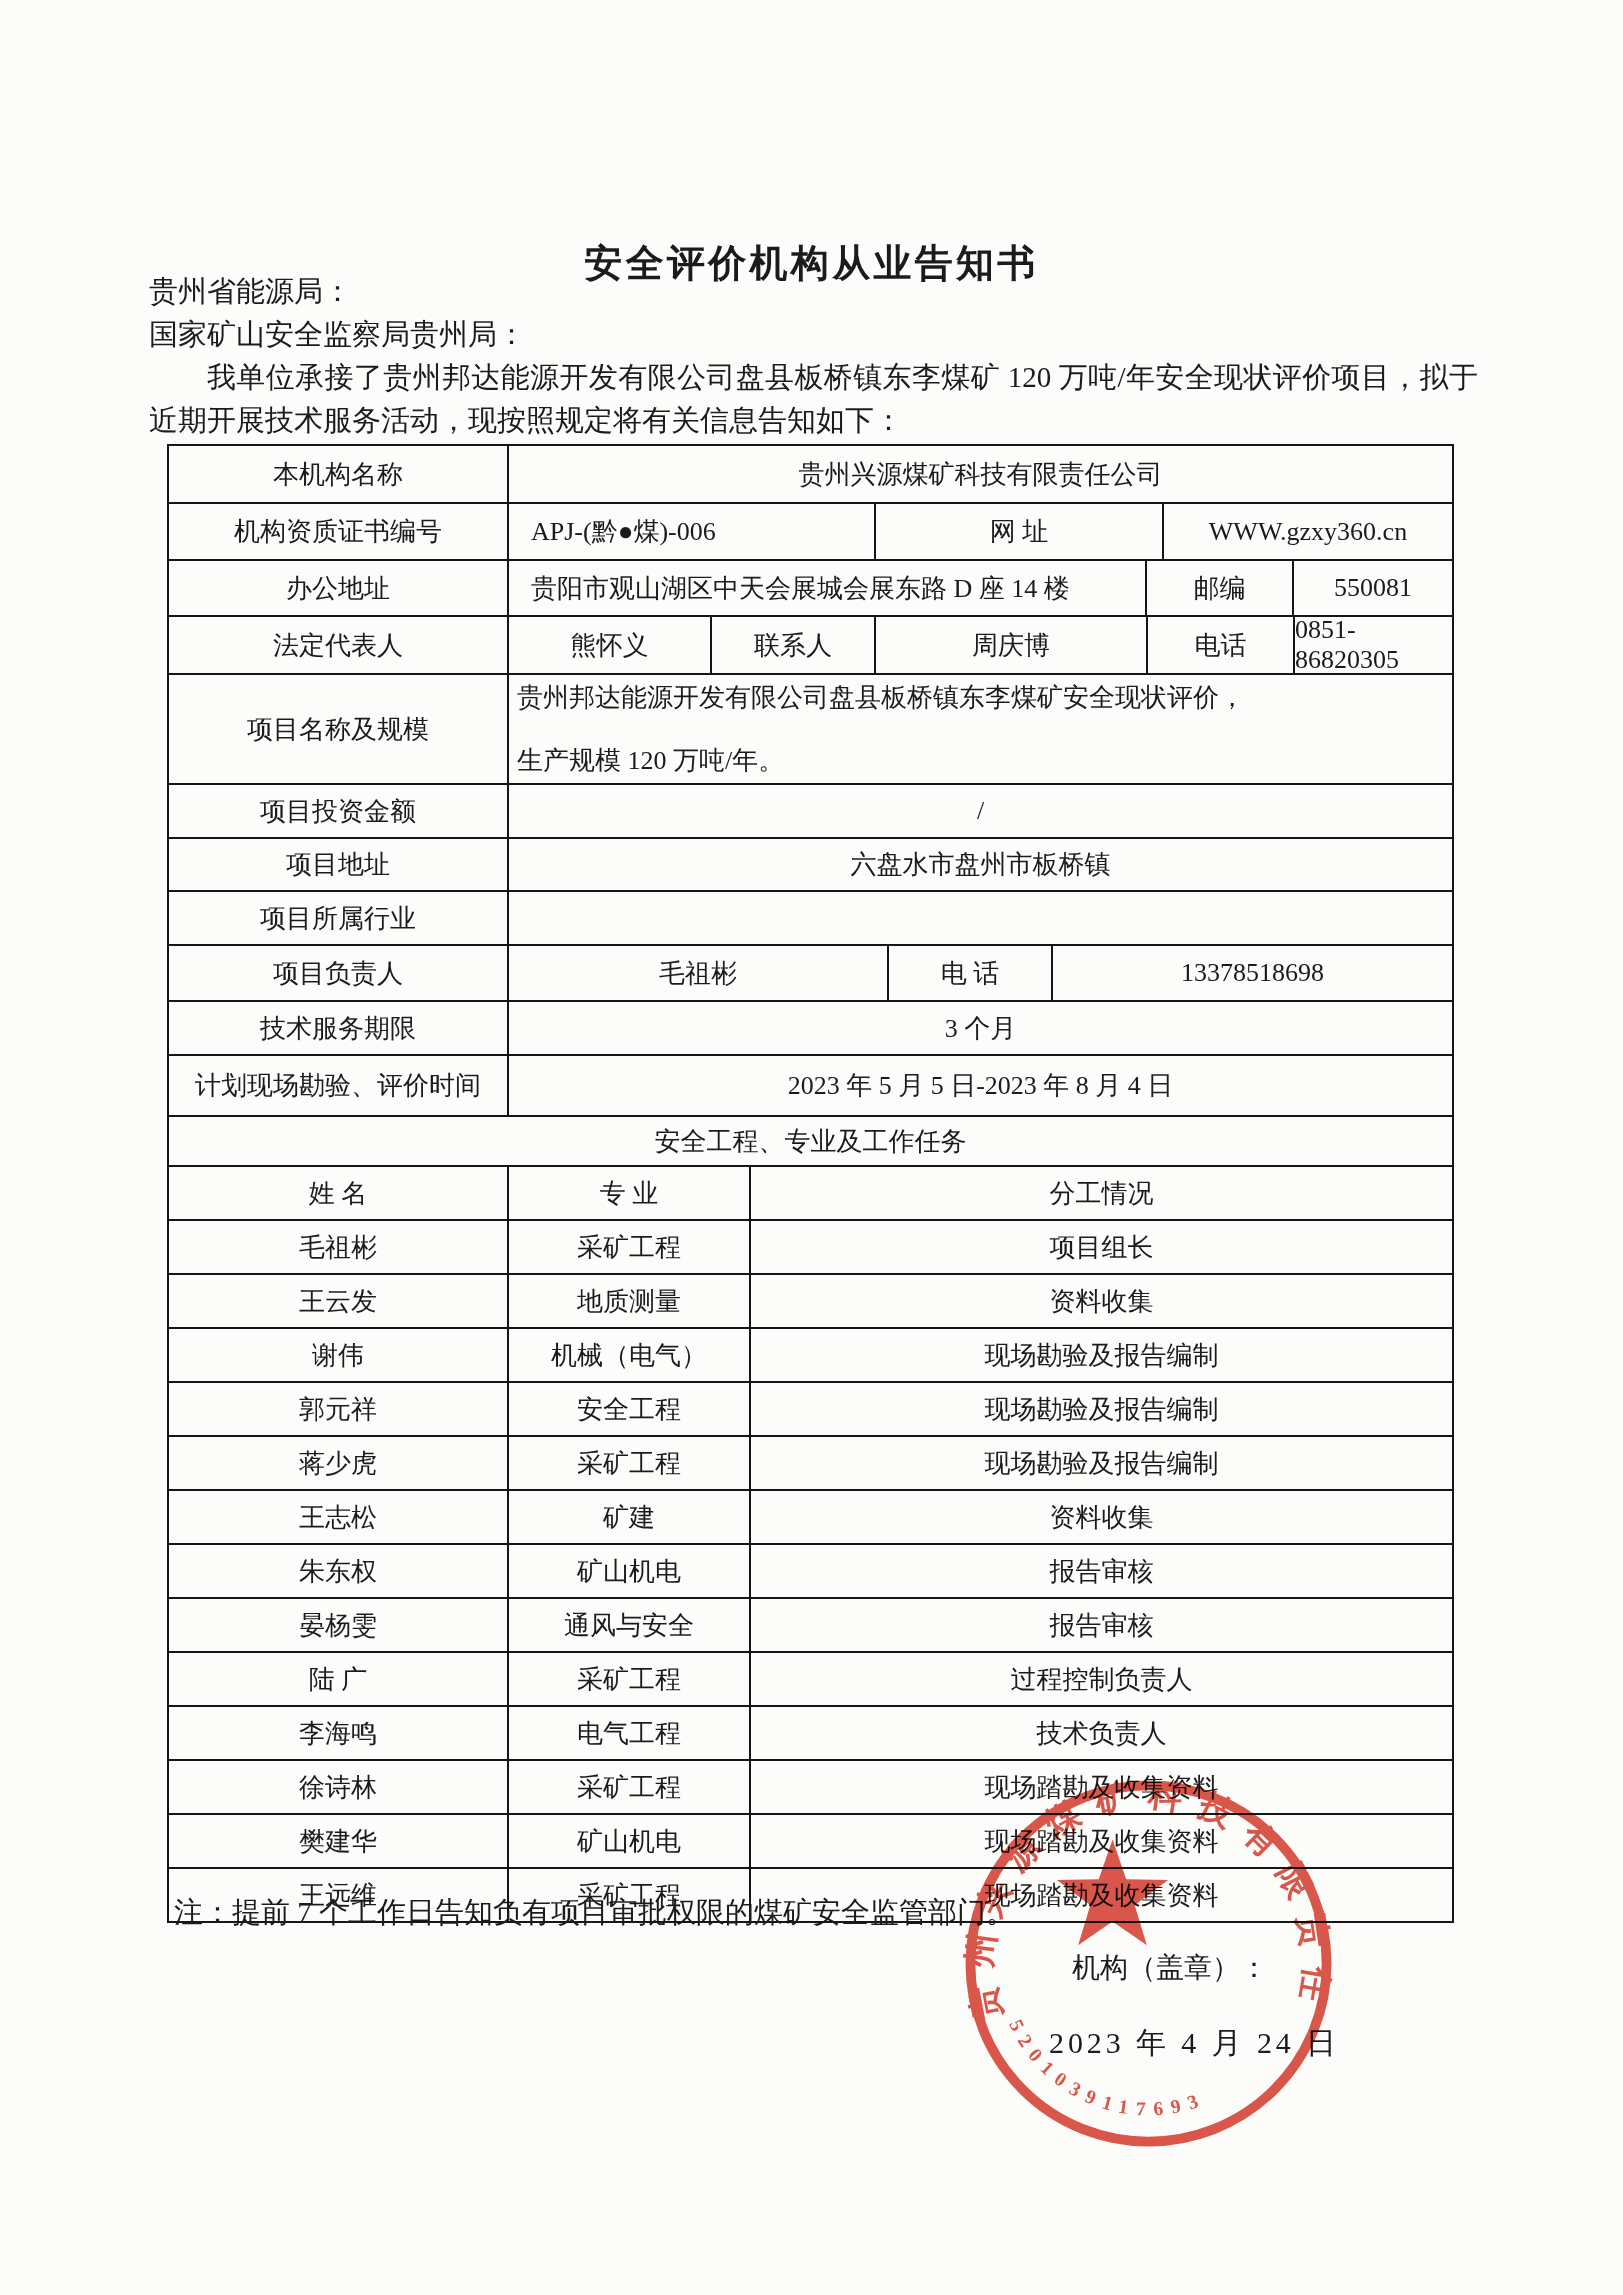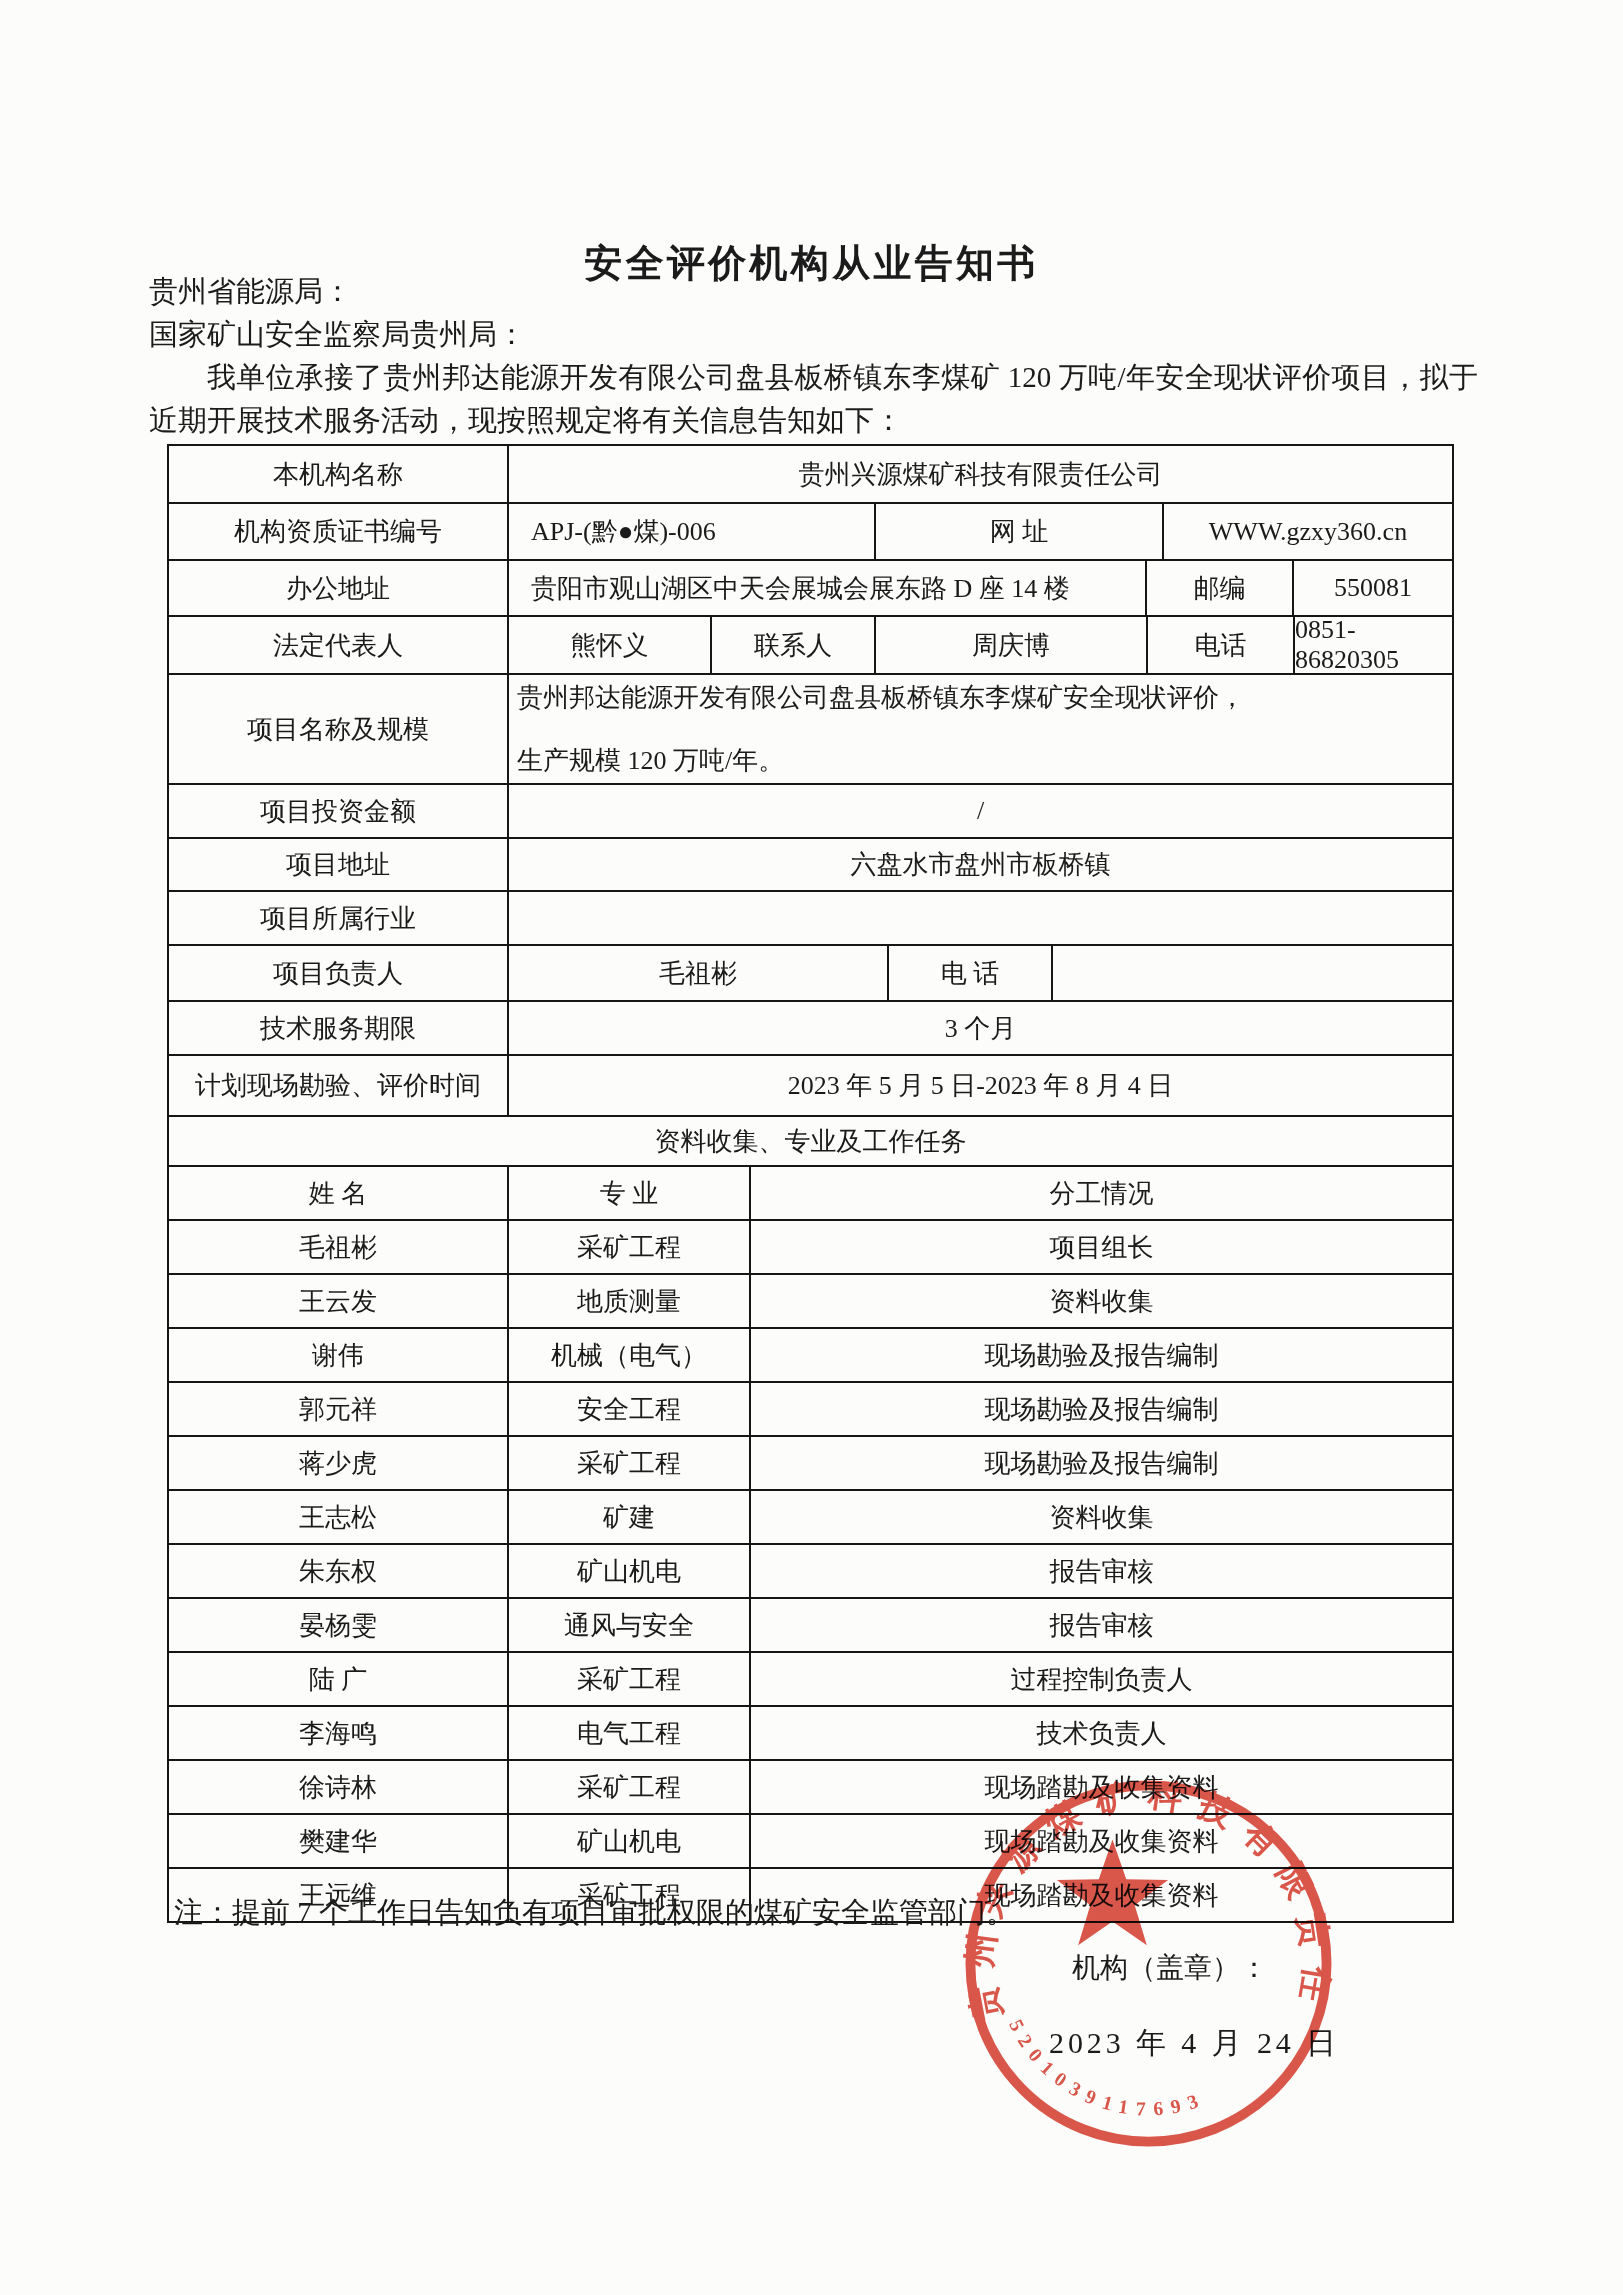--- a/index.html
+++ b/index.html
@@ -94,34 +94,35 @@
     </div>
 
     <div class="row" style="height:52px">
       <div class="cell" style="width:340px">项目所属行业</div>
     </div>
 
     <div class="row" style="height:54px">
       <div class="cell" style="width:340px">项目负责人</div>
       <div class="cell" style="width:380px">毛祖彬</div>
       <div class="cell" style="width:164px">电 话</div>
+      <div class="cell last">13378518698</div>
     </div>
 
     <div class="row" style="height:52px">
       <div class="cell" style="width:340px">技术服务期限</div>
       <div class="cell last">3 个月</div>
     </div>
 
     <div class="row" style="height:59px">
       <div class="cell" style="width:340px">计划现场勘验、评价时间</div>
       <div class="cell last">2023 年 5 月 5 日-2023 年 8 月 4 日</div>
     </div>
 
     <div class="row" style="height:48px">
-      <div class="cell last">资料收集、专业及工作任务</div>
+      <div class="cell last">安全工程、专业及工作任务</div>
     </div>
 
     <div class="row" style="height:52px">
       <div class="cell" style="width:340px">姓  名</div>
       <div class="cell" style="width:242px">专  业</div>
       <div class="cell last">分工情况</div>
     </div>
 
     <div class="row" style="height:52px">
       <div class="cell" style="width:340px">毛祖彬</div>

